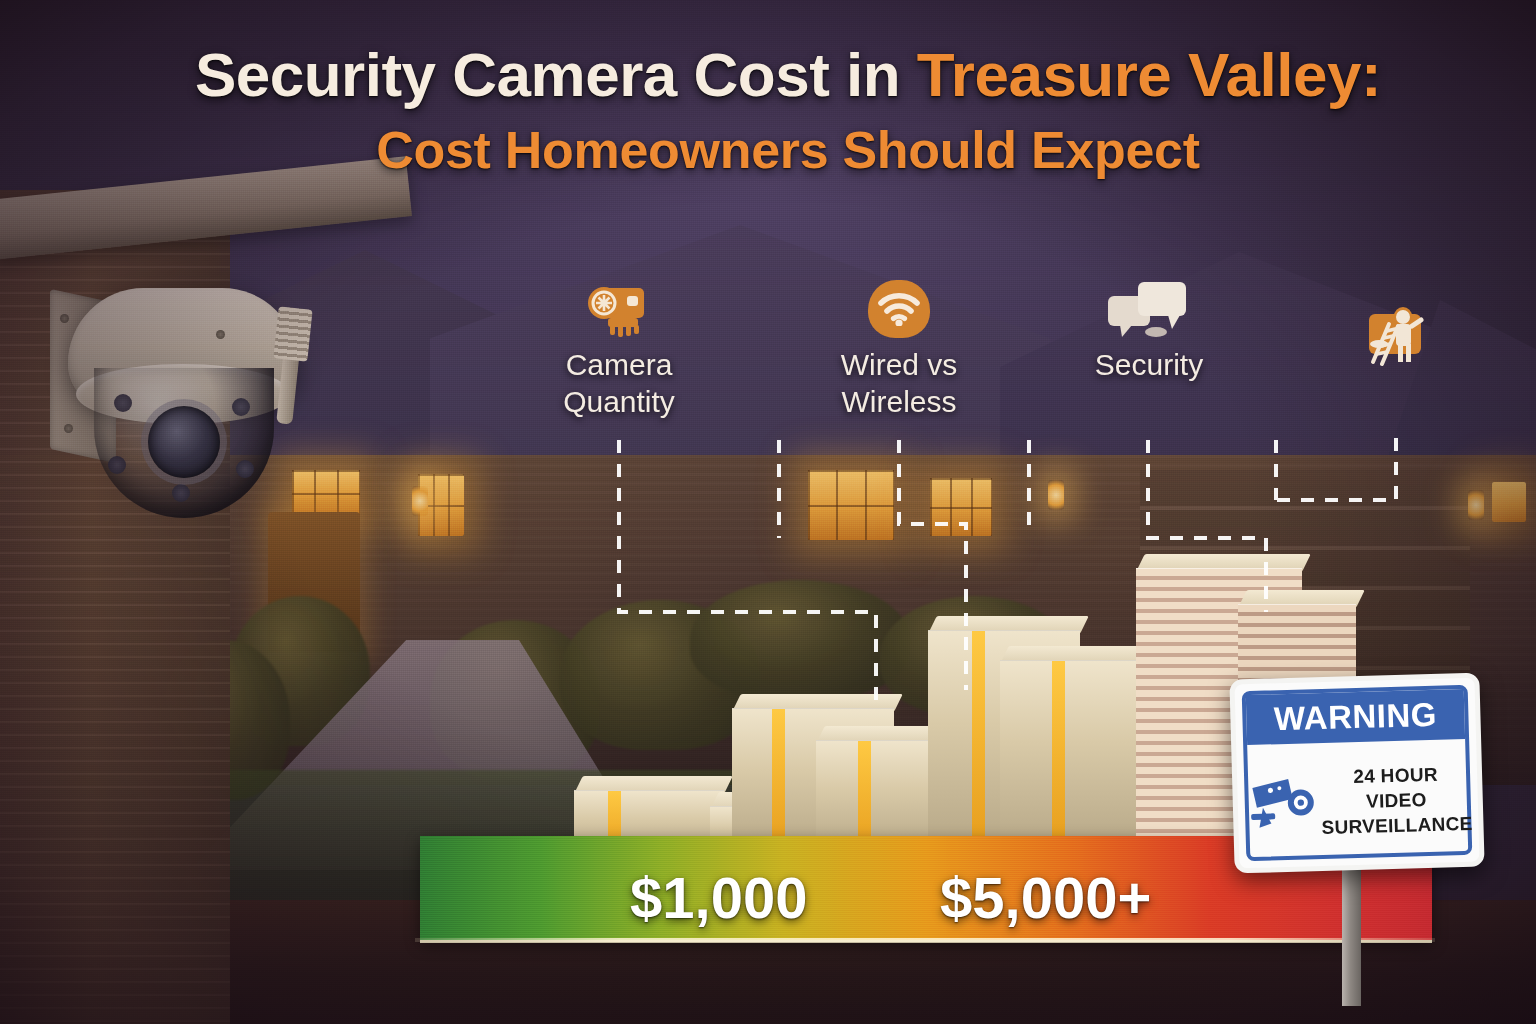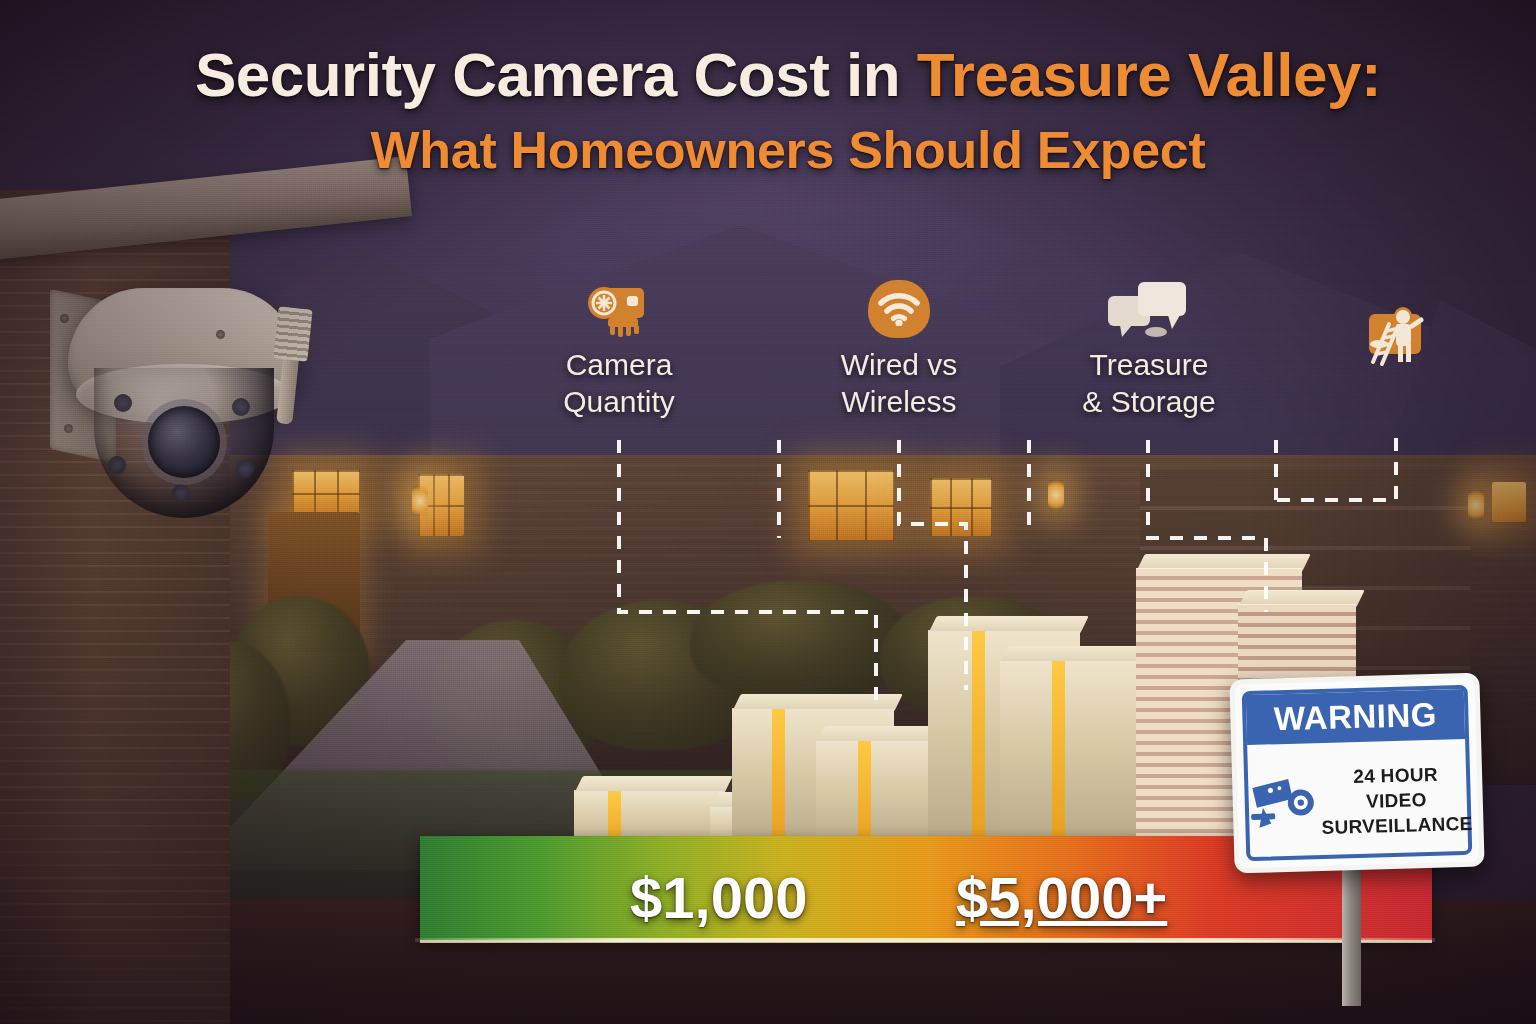--- a/index.html
+++ b/index.html
@@ -275,21 +275,21 @@
     background:repeating-linear-gradient(0deg, rgba(255,255,255,.05) 0 1px, rgba(0,0,0,.05) 1px 2px);
     mix-blend-mode:overlay;
   }
   .cost-label {
     position:absolute; top:28px;
     font-size:58px; font-weight:bold; color:#fff;
     text-shadow:0 3px 8px rgba(0,0,0,.55), 0 1px 2px rgba(0,0,0,.6);
     z-index:2;
   }
   .cost-low  { left:210px; }
-  .cost-high { left:536px;text-decoration:underline; }
+  .cost-high { left:520px; }
 
   
   #warning-sign { position:absolute; left:1232px; top:676px; width:250px; height:194px; z-index:26; }
   .sign-post {
     position:absolute; left:110px; top:170px; width:19px; height:160px;
     background:linear-gradient(90deg,#b9b2ad 0%, #8d8782 45%, #6a6561 100%);
     z-index:-1;
   }
   .sign-face {
     position:absolute; inset:0; background:#fbfbfb; border-radius:13px;
@@ -529,22 +529,21 @@
       <div class="ficon">
         <svg width="86" height="58" viewBox="0 0 86 58">
           <rect x="2" y="16" width="42" height="30" rx="6" fill="#e4dace"></rect>
           <path d="M14 45 L16 57 L26 45 Z" fill="#e4dace"></path>
           <rect x="32" y="2" width="48" height="34" rx="6" fill="#efe7dc"></rect>
           <path d="M62 35 L66 49 L74 35 Z" fill="#efe7dc"></path>
           <ellipse cx="50" cy="52" rx="11" ry="5" fill="#d9cfc2" opacity=".85"></ellipse>
         </svg>
       </div>
       <div class="flabel">
-        <div>Treasure</div>
-        <div>&amp; Storage</div>
+        <div>Security</div>
       </div>
     </div>
 
     <div class="feature f4">
       <div class="ficon">
         <svg width="74" height="62" viewBox="0 0 74 62">
           <rect x="10" y="10" width="52" height="40" rx="6" fill="#d2822e"></rect>
           <ellipse cx="20" cy="40" rx="9" ry="4" fill="#f2e6d6"></ellipse>
           <circle cx="44" cy="12" r="9" fill="#d2822e"></circle>
           <circle cx="44" cy="13" r="7" fill="#f2e6d6"></circle>
@@ -555,19 +554,19 @@
           <path d="M14 58 L30 20" stroke="#f2e6d6" stroke-width="4" stroke-linecap="round"></path>
           <path d="M23 60 L39 22" stroke="#f2e6d6" stroke-width="4" stroke-linecap="round"></path>
           <path d="M18 50 L28 48 M22 42 L31 40 M25 34 L34 32 M28 27 L36 25" stroke="#f2e6d6" stroke-width="3.4" stroke-linecap="round"></path>
         </svg>
       </div>
     </div>
   </div>
 
   <div id="title-block">
     <div class="title-line1"><span>Security Camera Cost in </span><span class="accent">Treasure Valley:</span></div>
-    <div class="title-line2">What Homeowners Should Expect</div>
+    <div class="title-line2">Cost Homeowners Should Expect</div>
   </div>
 
   <div class="layer purplewash"></div>
   <div class="layer texture"></div>
   <div class="layer vignette"></div>
 </div>
 
 </body></html>

